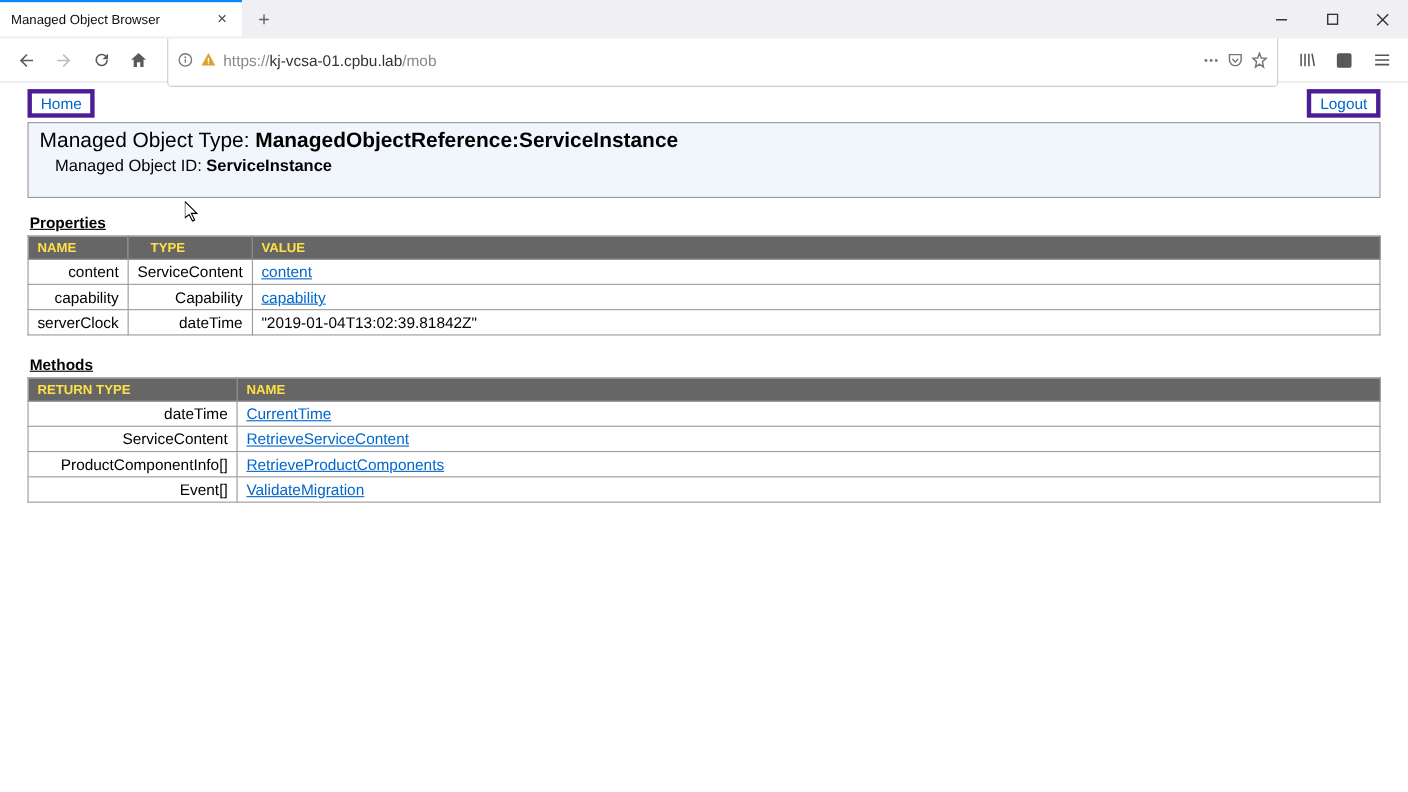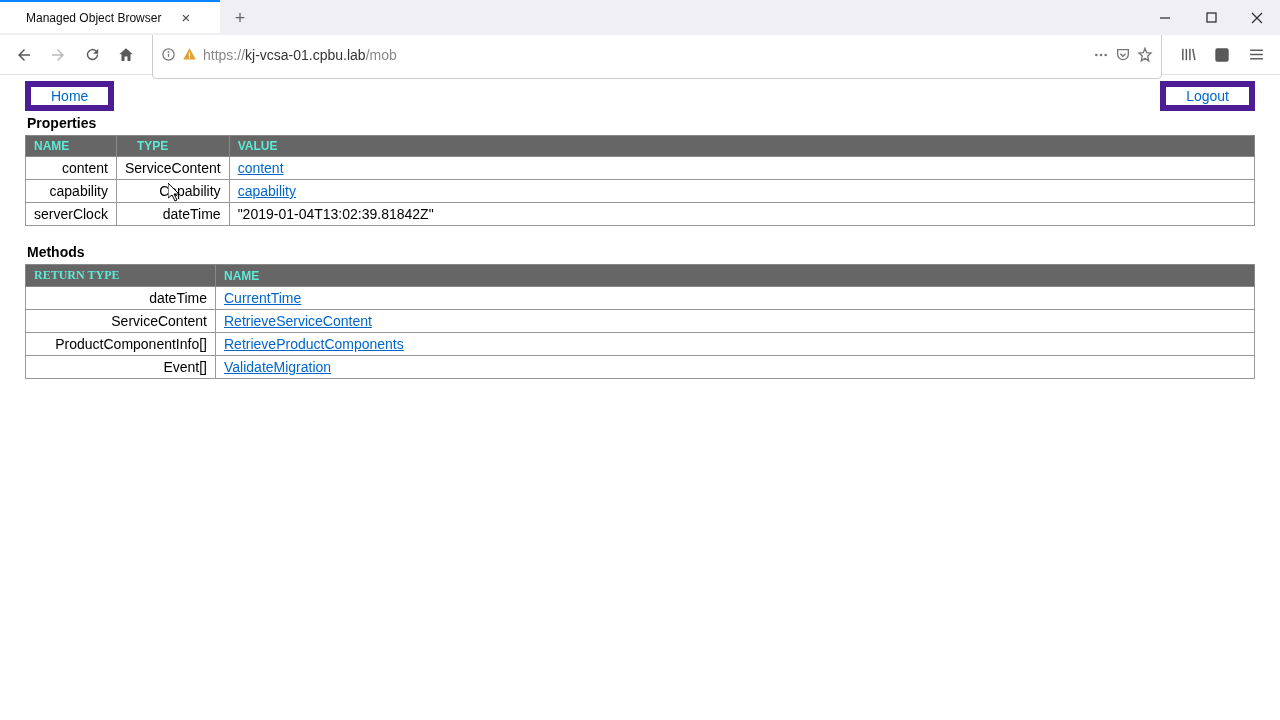--- a/index.html
+++ b/index.html
@@ -1,20 +1,20 @@
 <!DOCTYPE html>
 <html><head>
 <meta charset="utf-8">
 <style>
 * { margin: 0; padding: 0; box-sizing: border-box; }
 body { font-family: -apple-system, BlinkMacSystemFont, "Segoe UI", Arial, sans-serif; font-size: 13px; background: #fff; overflow: hidden; width: 1280px; height: 720px; }
 
 
 .titlebar { height: 35px; background: #f0f0f4; display: flex; align-items: flex-start; position: relative; }
-.tab { background: #fff; height: 33px; display: flex; align-items: center; padding: 0 26px; border-top: 2px solid #0a84ff; min-width: 220px; font-size: 12px; color: #0c0c0d; position: relative; }
+.tab { background: #fff; height: 33px; display: flex; align-items: center; padding: 0 10px; border-top: 2px solid #0a84ff; min-width: 220px; font-size: 12px; color: #0c0c0d; position: relative; }
 .tab-title { flex: 1; }
 .tab-close { width: 16px; height: 16px; display: flex; align-items: center; justify-content: center; font-size: 15px; color: #444; cursor: pointer; }
 .new-tab { width: 28px; height: 28px; display: flex; align-items: center; justify-content: center; margin: 4px 0 0 6px; font-size: 18px; color: #666; cursor: pointer; }
 .window-controls { position: absolute; right: 0; top: 0; display: flex; height: 35px; }
 .win-btn { width: 46px; display: flex; align-items: center; justify-content: center; color: #333; font-size: 14px; cursor: pointer; }
 .win-btn svg { stroke: #333; }
 
 .toolbar { height: 40px; background: #fff; border-bottom: 1px solid #e0e0e0; display: flex; align-items: center; padding: 0 8px; gap: 2px; }
 .nav-btn { width: 32px; height: 32px; display: flex; align-items: center; justify-content: center; border-radius: 4px; cursor: pointer; color: #5a5a5a; }
 .nav-btn.disabled { color: #bbb; }
@@ -23,42 +23,42 @@
 .urlbar { flex: 1; margin: 0 8px; height: 48px; border: 1px solid #ccc; border-radius: 4px; display: flex; align-items: center; padding: 16px 8px; gap: 6px; background: #fff; }
 .url-icon { color: #777; display: flex; align-items: center; }
 .url-text { flex: 1; font-size: 14px; color: #333; outline: none; border: none; }
 .url-text .gray { color: #888; }
 
 .right-icons { display: flex; gap: 2px; align-items: center; }
 
 
 .page { padding: 6px 25px 0 25px; }
 .top-links { display: flex; justify-content: space-between; margin-bottom: 4px; }
-.linkbox { border: 6px solid #4c1d95; padding: 1px 20px; }
+.linkbox { border: 4px solid #4c1d95; padding: 1px 8px; }
 .linkbox a { color: #0066cc; text-decoration: none; font-size: 14px; }
 
 .header-box { border: 1px solid #999; background: #f0f6fb; padding: 6px 10px 20px 10px; margin-bottom: 14px; }
 .obj-type { font-size: 19px; font-weight: 400; }
 .obj-type strong { font-weight: 700; }
 .obj-id { padding-left: 14px; font-size: 15px; margin-top: 2px; }
 .obj-id strong { font-weight: 700; }
 
-.section-title { font-weight: 700; font-size: 14px; margin: 0 0 4px 2px; }
+.section-title { font-weight: 700; font-size: 14px; margin: 0 0 4px 2px; text-decoration: underline; }
 
 table { border-collapse: collapse; width: 100%; margin-bottom: 18px; }
-th { background: #666; color: #5eead4; text-align: left; padding: 3px 8px; font-size: 12px; font-weight: 700; border: 1px solid #888; }
+th { background: #666; color: #fde047; text-align: left; padding: 3px 8px; font-size: 12px; font-weight: 700; border: 1px solid #888; }
 td { border: 1px solid #999; padding: 3px 8px; font-size: 14px; }
 .rt { text-align: right; }
 td a { color: #0066cc; }
 
 .cursor { position: absolute; left: 168px; top: 183px; pointer-events: none; }
 
 .props-col1 { width: 90px; }
 .props-col2 { width: 110px; padding-left: 20px; }
-.methods-col1 { width: 190px; font-family: Liberation Serif, serif; }
+.methods-col1 { width: 190px; }
 </style>
 </head>
 <body>
 
 <div class="titlebar">
   <div class="tab">
     <span class="tab-title">Managed Object Browser</span>
     <span class="tab-close">×</span>
   </div>
   <div class="new-tab">+</div>
@@ -169,20 +169,28 @@
 
   <div class="top-links">
     <span class="linkbox">
       <a href="#">Home</a>
     </span>
     <span class="linkbox">
       <a href="#">Logout</a>
     </span>
   </div>
 
+  <div class="header-box">
+    <div class="obj-type">
+      <span>Managed Object Type: </span><strong>ManagedObjectReference:ServiceInstance</strong>
+    </div>
+    <div class="obj-id">
+      <span>Managed Object ID: </span><strong>ServiceInstance</strong>
+    </div>
+  </div>
 
   <div class="section-title">Properties</div>
   <table>
     <thead>
       <tr>
         <th class="props-col1">NAME</th>
         <th class="props-col2">TYPE</th>
         <th>VALUE</th>
       </tr>
     </thead>

